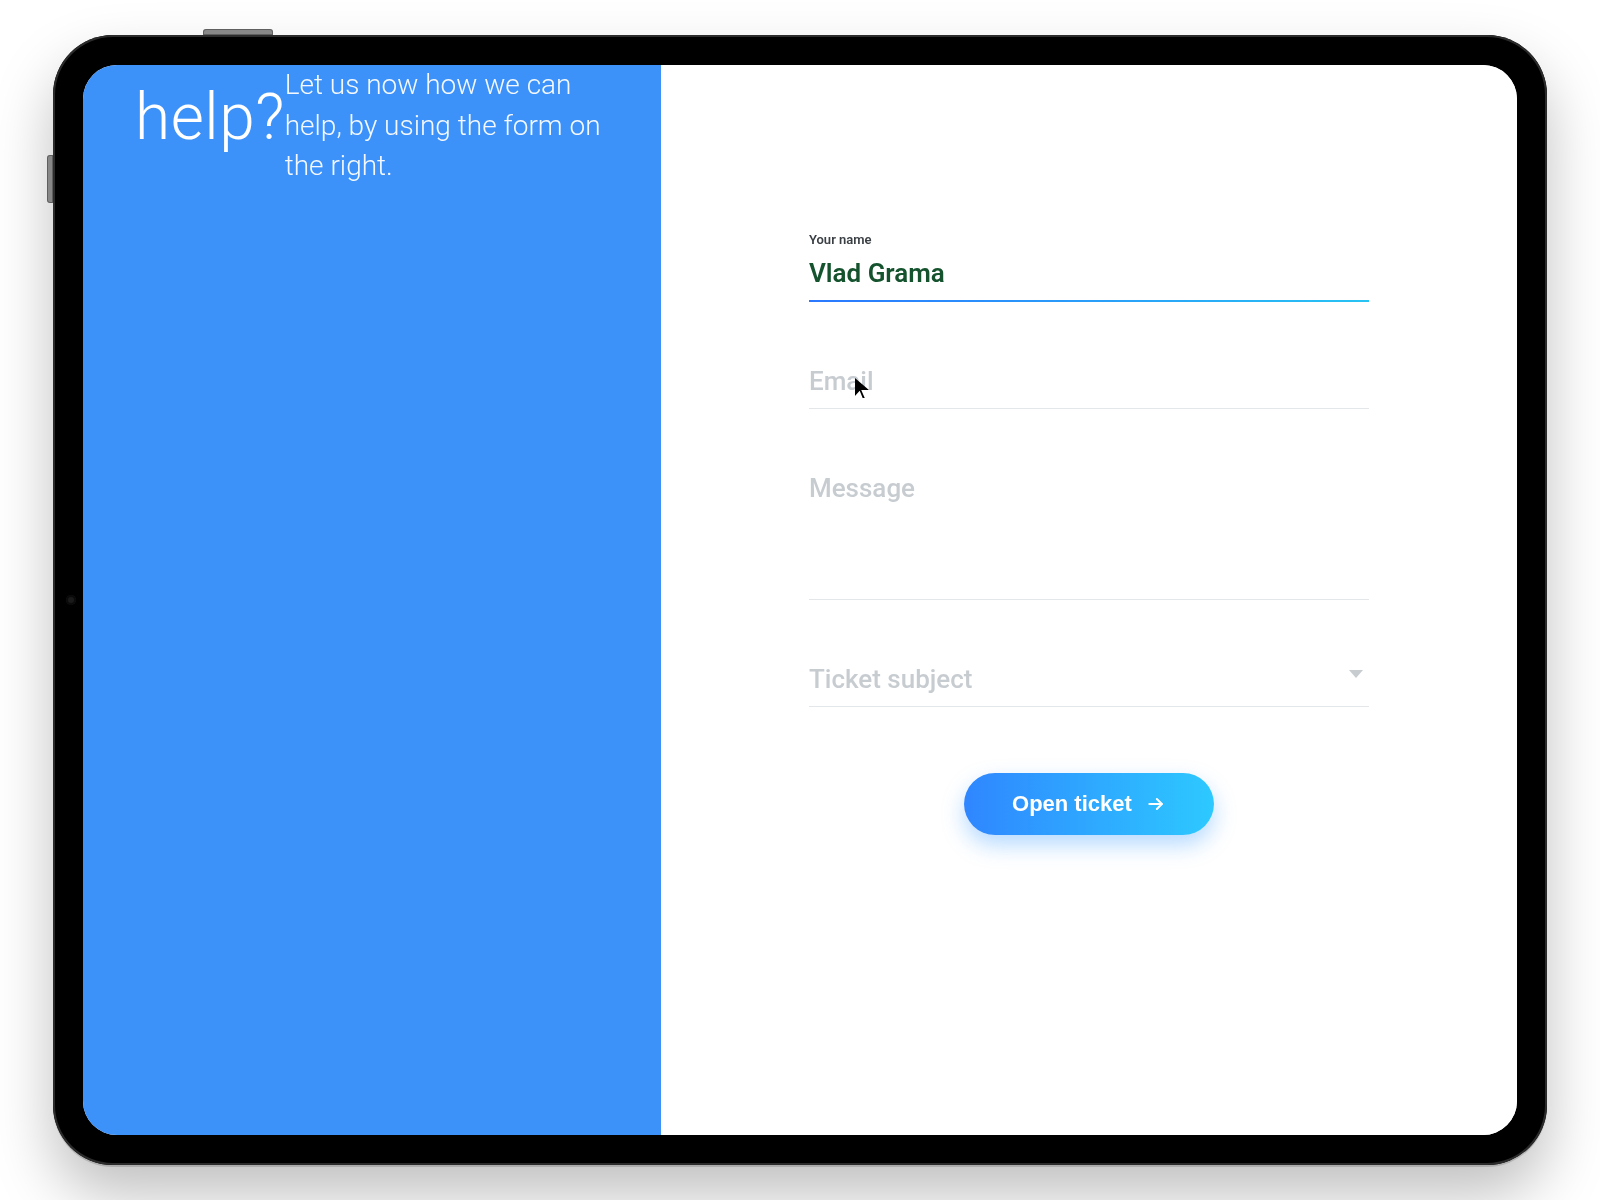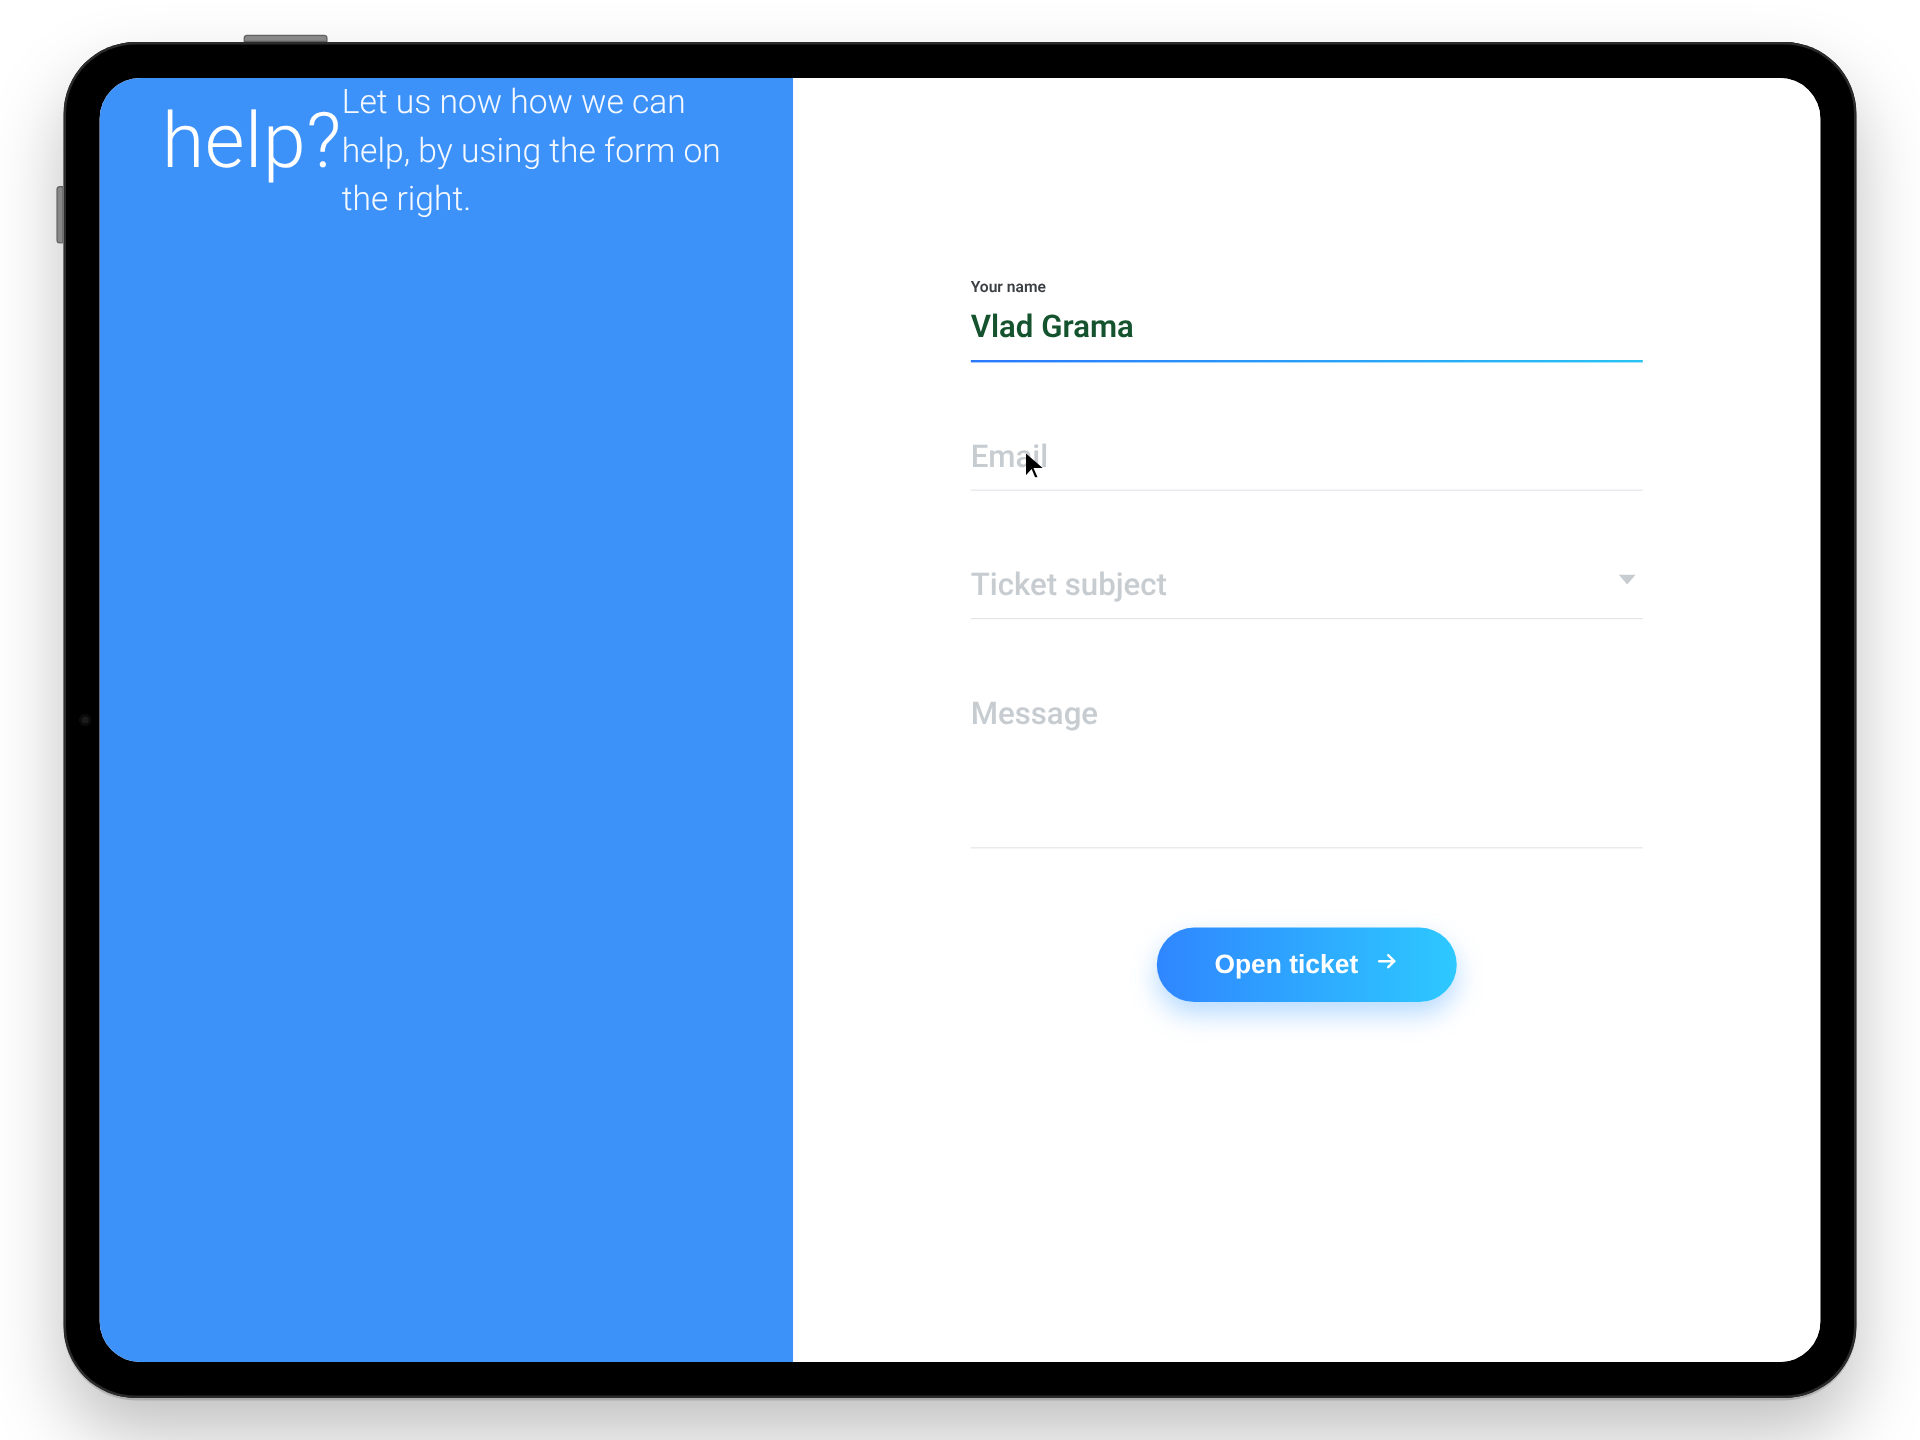--- a/index.html
+++ b/index.html
@@ -159,21 +159,21 @@
   }
 
   
   .submit-row {
     display: flex;
     justify-content: center;
     margin-top: 10px;
   }
   .submit-btn {
     display: inline-flex;
-    align-items: flex-start;
+    align-items: center;
     gap: 14px;
     padding: 18px 48px;
     border: none;
     border-radius: 999px;
     font-size: 22px;
     font-weight: 600;
     color: #fff;
     cursor: pointer;
     background: linear-gradient(90deg,#2f86ff 0%, #2dc9ff 100%);
     box-shadow: 0 10px 22px rgba(45,150,255,.35);
@@ -213,27 +213,27 @@
           <div class="field focused" style="position:relative">
             <label class="float-label">Your name</label>
             <input type="text" value="Vlad Grama" style="">
           </div>
 
           <div class="field" style="position:relative">
             <input type="email" placeholder="Email" style="">
             <span class="cursor-arrow" style="left:46px; top:20px"></span>
           </div>
 
+          <div class="field">
+            <textarea placeholder="Message" style=""></textarea>
+          </div>
+
           <div class="field select">
             <div class="select-display placeholder">Ticket subject</div>
             <span class="caret"></span>
-          </div>
-
-          <div class="field">
-            <textarea placeholder="Message" style=""></textarea>
           </div>
 
           <div class="submit-row">
             <button class="submit-btn">
               <span>Open ticket</span>
               <svg viewBox="0 0 24 24" fill="none" stroke="currentColor" stroke-width="2.4" stroke-linecap="round" stroke-linejoin="round">
                 <line x1="4" y1="12" x2="19" y2="12"></line>
                 <polyline points="13 6 19 12 13 18"></polyline>
               </svg>
             </button>

